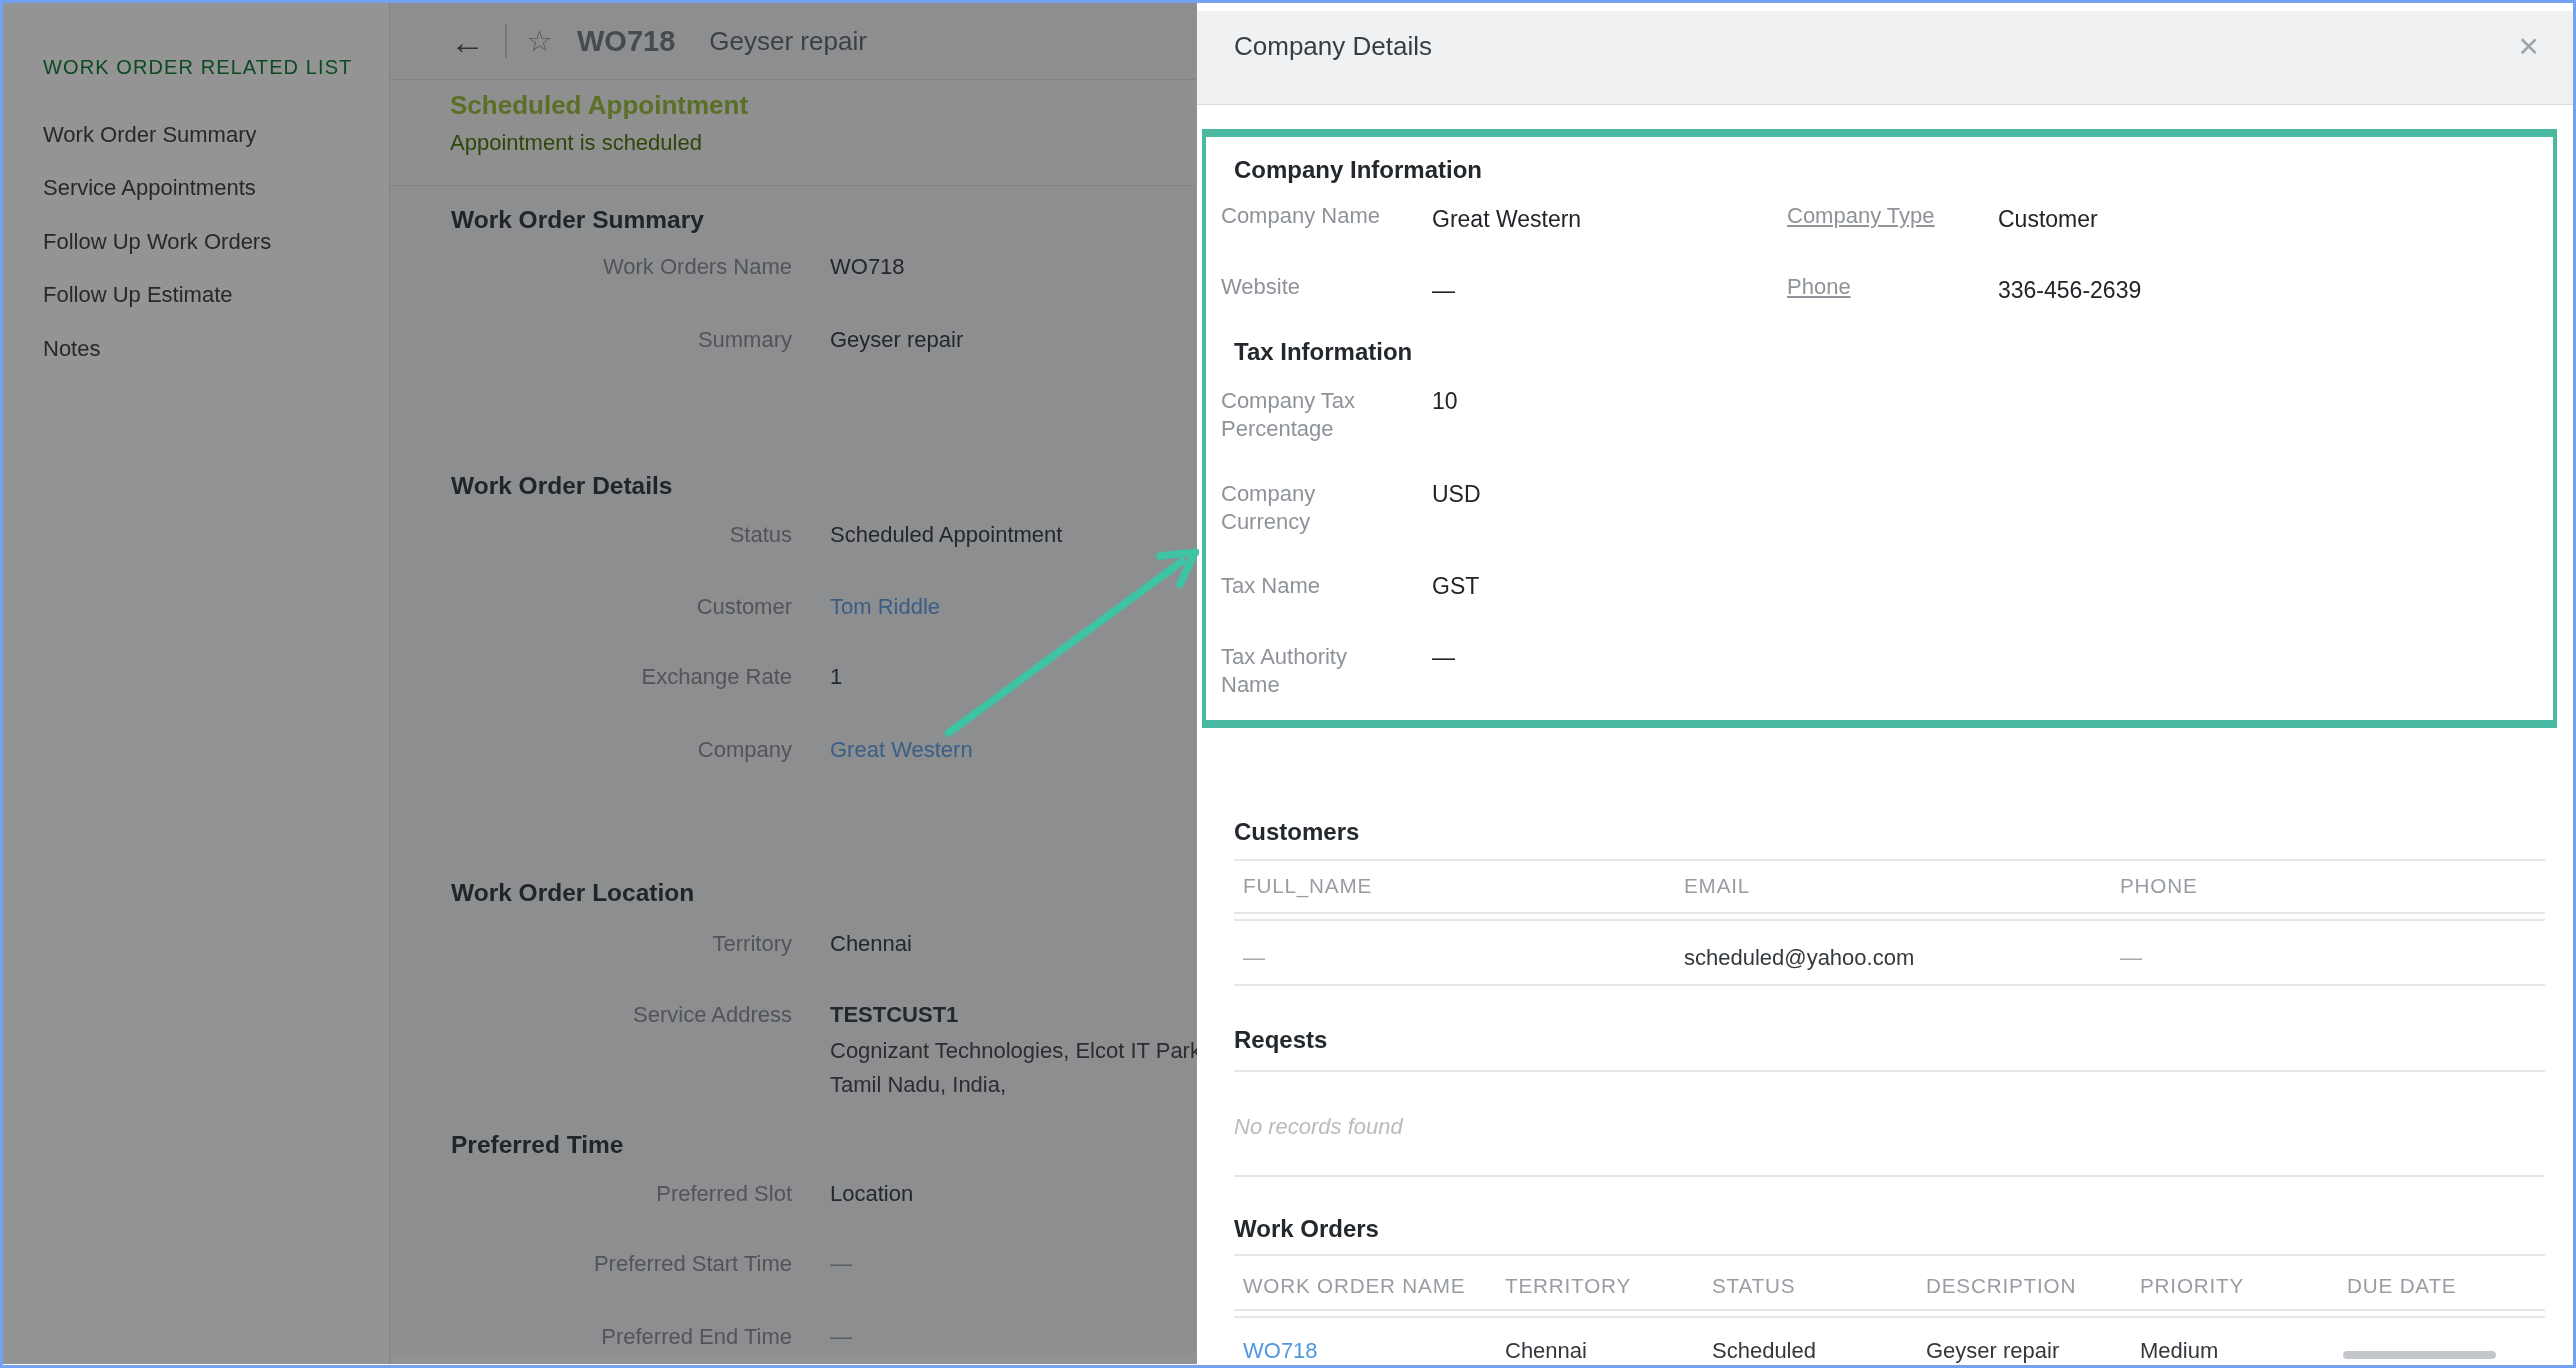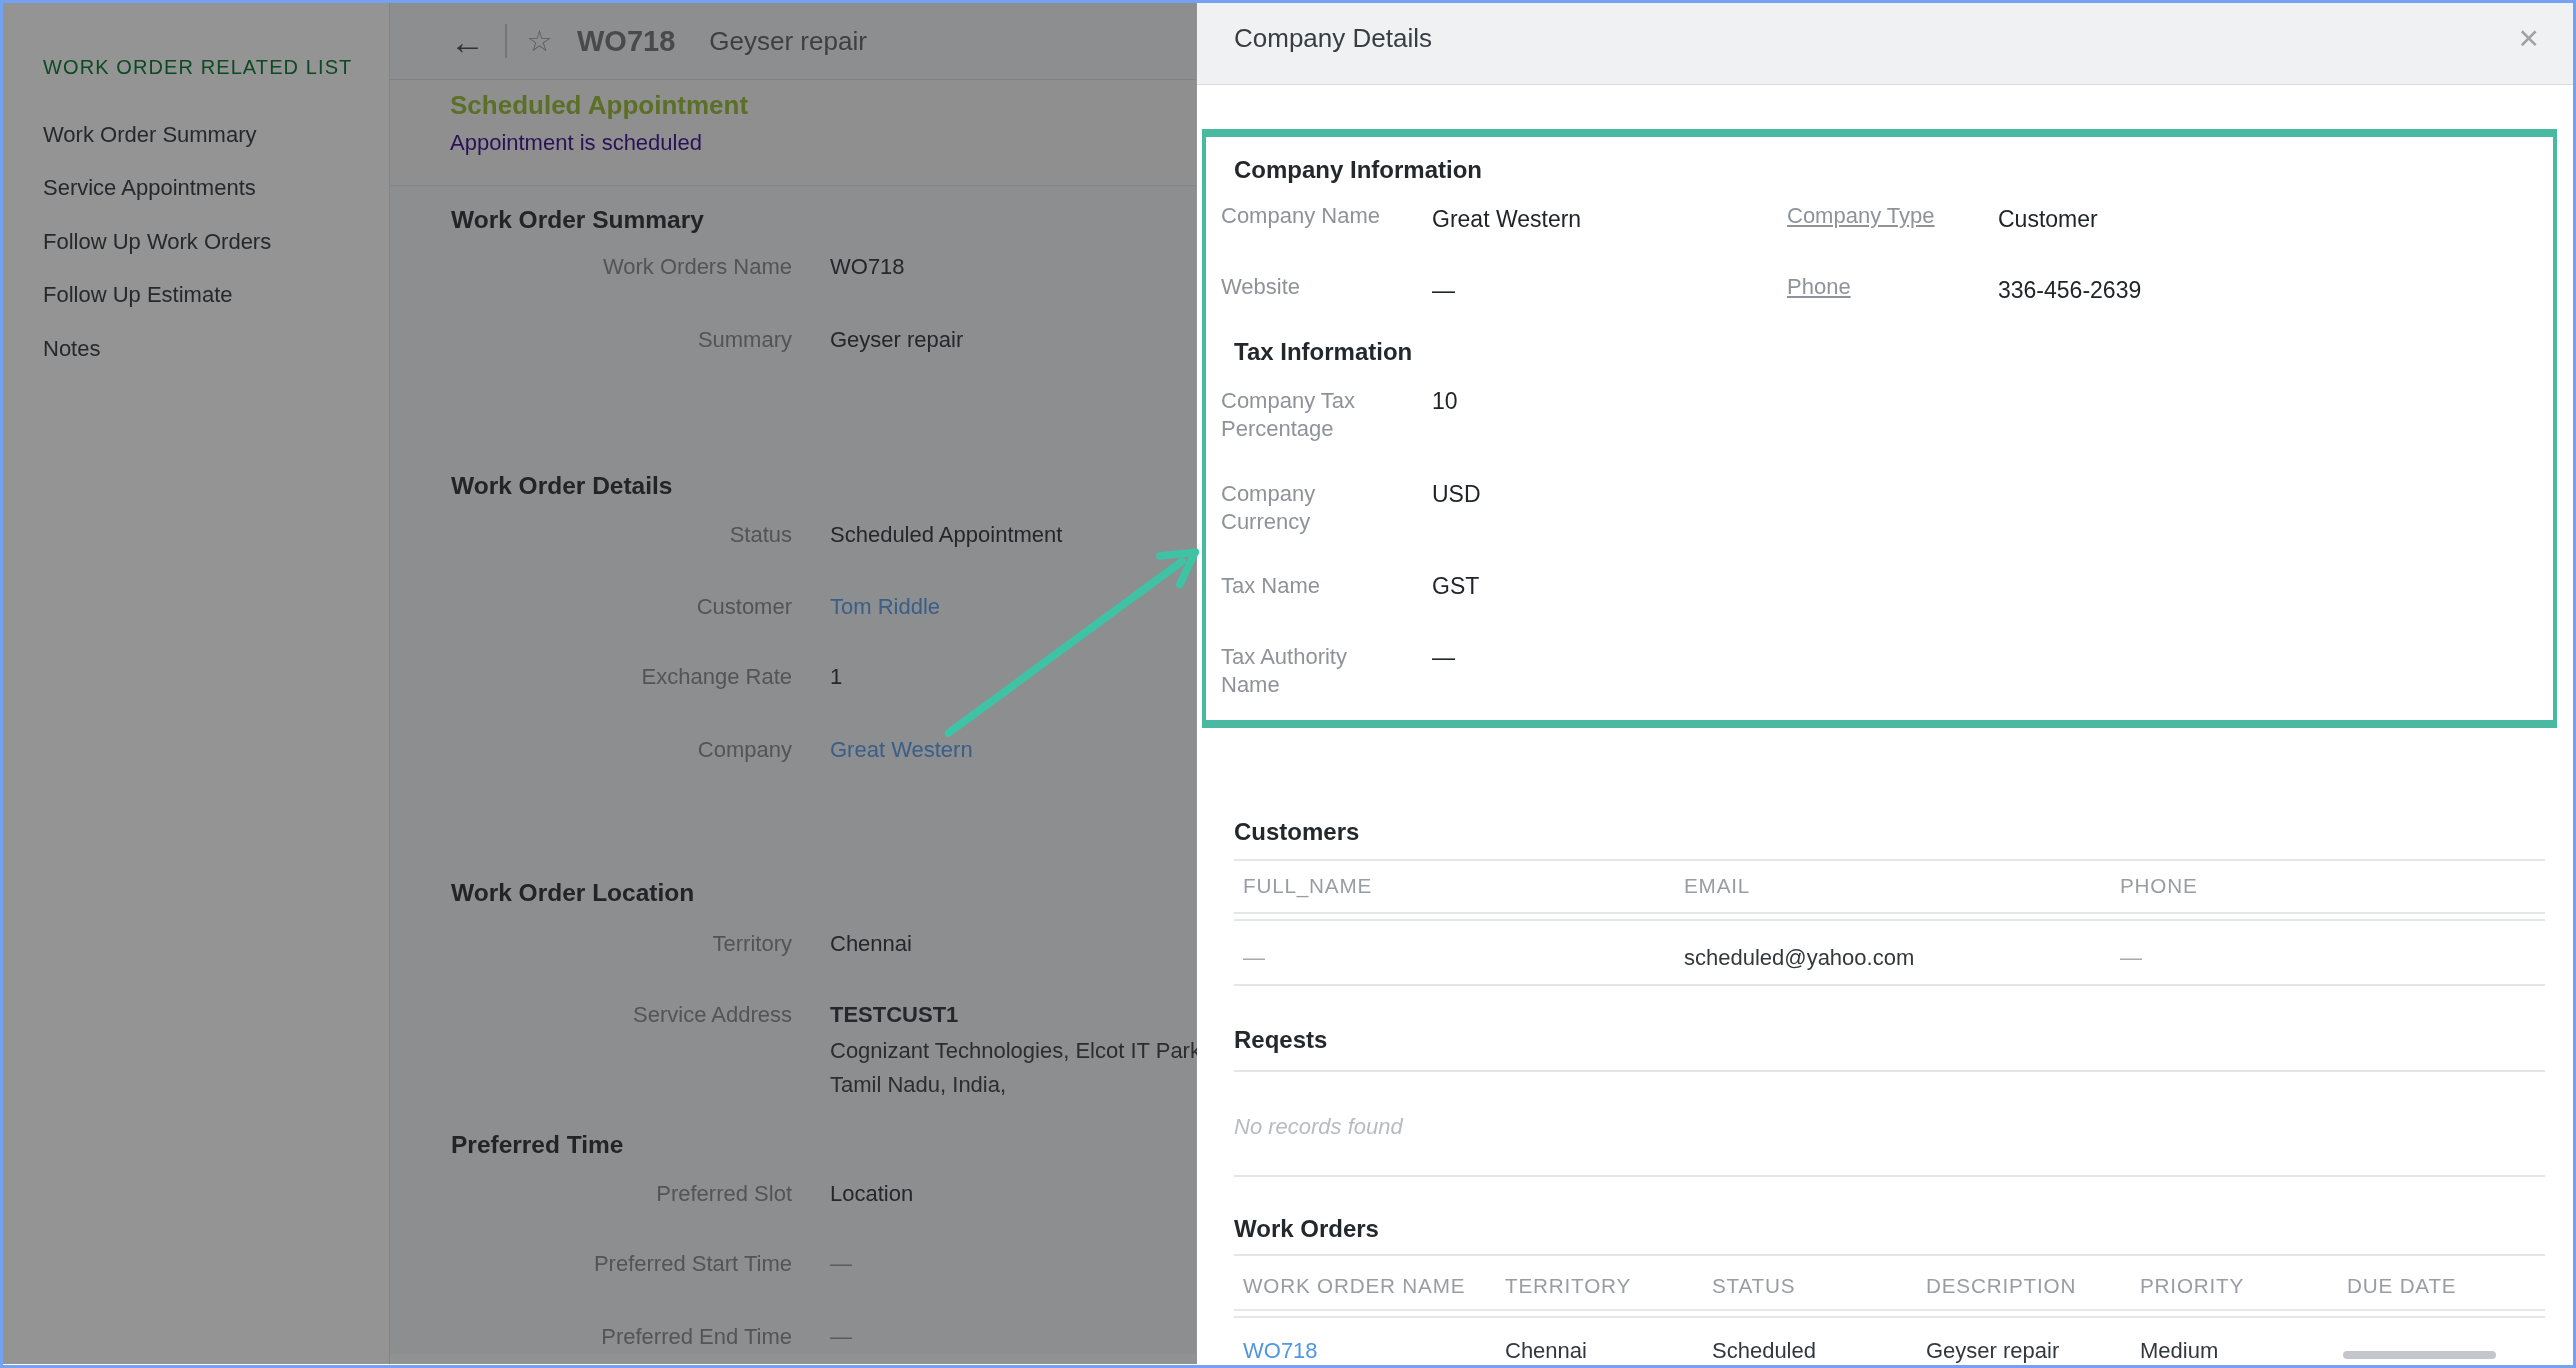--- a/index.html
+++ b/index.html
@@ -17,37 +17,37 @@
   .wo-head{position:absolute;left:0;top:0;width:100%;height:77px;display:flex;align-items:center;
            padding-left:60px;box-sizing:border-box;border-bottom:1.5px solid #e0e1e3;background:#f3f4f6;}
   .back{font-size:35px;color:#54585d;line-height:35px;cursor:pointer;}
   .vdiv{width:1.5px;height:34px;background:#c9cbce;margin:0 20px;}
   .star{font-size:29px;color:#9a9ea3;cursor:pointer;}
   .wo-code{font-size:29px;font-weight:700;color:#7d8287;margin-left:24.5px;}
   .wo-title{font-size:26px;color:#6a6f74;margin-left:34px;}
   .banner{position:absolute;left:0;top:77px;width:100%;height:105px;background:#f6f7f8;
           border-bottom:1.5px solid #e2e3e5;}
   .banner-status{position:absolute;left:60px;top:10px;font-size:26px;font-weight:600;color:#9dbf44;}
-  .banner-sub{position:absolute;left:60px;top:50px;font-size:22px;color:#4c1d95;}
+  .banner-sub{position:absolute;left:60px;top:50px;font-size:22px;color:#4d7c0f;}
   .m-sec{position:absolute;left:61px;font-size:24.5px;font-weight:600;color:#3b4046;line-height:37px;}
   .f-row{position:absolute;left:0;width:100%;display:flex;align-items:flex-start;line-height:34px;}
   .f-label{width:402px;text-align:right;font-size:22px;color:#8d9297;flex:none;}
   .f-val{margin-left:38px;font-size:22px;color:#3f444a;white-space:nowrap;}
   .f-val.link{color:#66a3e8;cursor:pointer;}
   .f-val.bold{font-weight:600;}
   .addr{margin-top:3.1px;line-height:31px;font-weight:400;color:#4a4e53;}
   .dash{color:#9aa0a6;}
   .wo-scroll{position:absolute;left:0;bottom:0;width:100%;height:10.7px;background:#fafbfc;}
   
   .overlay{position:absolute;left:0;top:0;width:1194px;height:1361px;background:rgba(0,0,0,0.42);z-index:20;}
   
   .anno{position:absolute;left:0;top:0;z-index:60;pointer-events:none;}
   
   .panel{position:absolute;left:1194px;top:0;right:0;bottom:0;background:#ffffff;z-index:40;}
-  .p-head{position:absolute;left:0;top:0;width:100%;height:82px;background:#f0f1f3;
+  .p-head{position:absolute;left:0;top:8px;width:100%;height:94px;background:#f0f1f3;
           border-bottom:1.5px solid #dadbdd;box-sizing:border-box;}
   .p-title{position:absolute;left:37px;top:20px;font-size:26px;color:#383d42;}
   .p-close{position:absolute;right:34px;top:17px;font-size:35px;color:#9da2a7;line-height:35px;cursor:pointer;}
   .hl-box{position:absolute;left:4.6px;top:126px;width:1355px;height:599px;box-sizing:border-box;
           border:4.6px solid #49b9a2;border-top-width:8.4px;border-bottom-width:8.4px;background:#fff;}
   .p-sec{position:absolute;left:37px;font-size:24px;font-weight:600;color:#23282d;line-height:37px;}
   .g-row{position:absolute;left:0;width:100%;}
   .g-label{position:absolute;width:184px;text-align:left;font-size:22px;color:#8e9399;line-height:28px;}
   .g-val{position:absolute;font-size:23px;font-weight:500;color:#212529;line-height:34px;}
   .g-label.c1{left:24px;} .g-val.c1{left:235px;}

